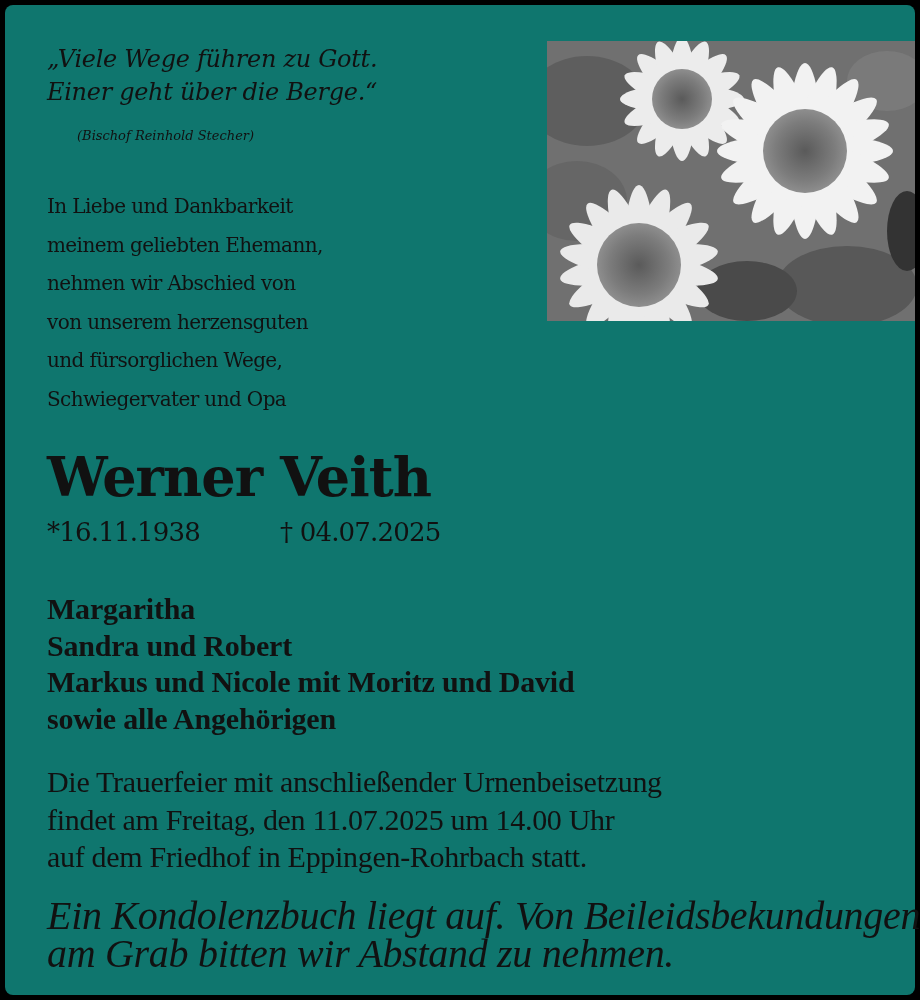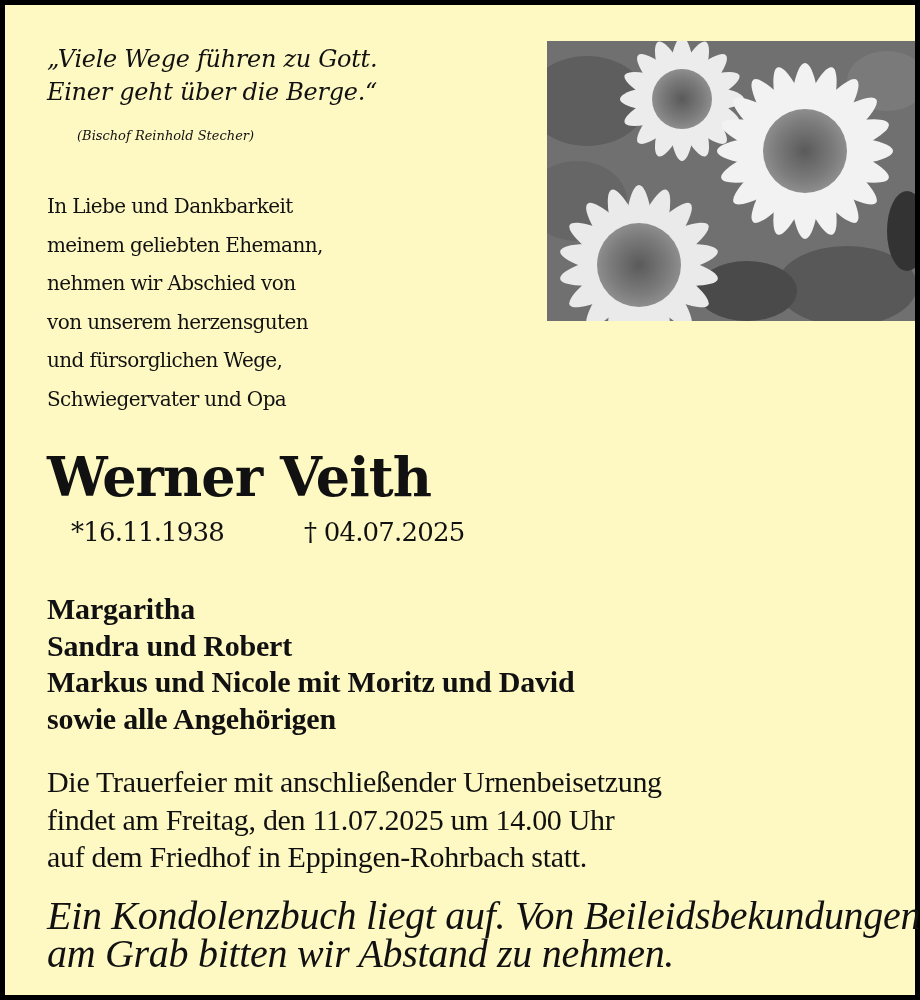--- a/index.html
+++ b/index.html
@@ -12,23 +12,24 @@
       height: 1000px;
       position: relative;
       overflow: hidden;
     }
     .frame {
       position: absolute;
       left: 5px;
       top: 5px;
       width: 910px;
       height: 990px;
-      background: #fef9c3;
+      background: #0f766e;
       color: #111;
       font-family: "DejaVu Serif", "Liberation Serif", serif;
+      border-radius: 8px;
     }
     .quote {
       position: absolute;
       left: 42px;
       top: 38px;
       font-family: "DejaVu Serif", serif;
       font-style: italic;
       font-size: 24px;
       line-height: 33px;
       letter-spacing: -0.3px;
@@ -78,21 +79,20 @@
     }
     .dates {
       position: absolute;
       left: 42px;
       top: 510px;
       font-family: "DejaVu Serif", serif;
       font-size: 26px;
       line-height: 34px;
       letter-spacing: -0.8px;
       white-space: nowrap;
-      margin-left: 24px;
     }
     .dates .death { position: absolute; left: 233px; top: 0; }
     .mourners {
       position: absolute;
       left: 42px;
       top: 586px;
       font-family: "Liberation Serif", serif;
       font-weight: bold;
       font-size: 30px;
       line-height: 36.5px;

